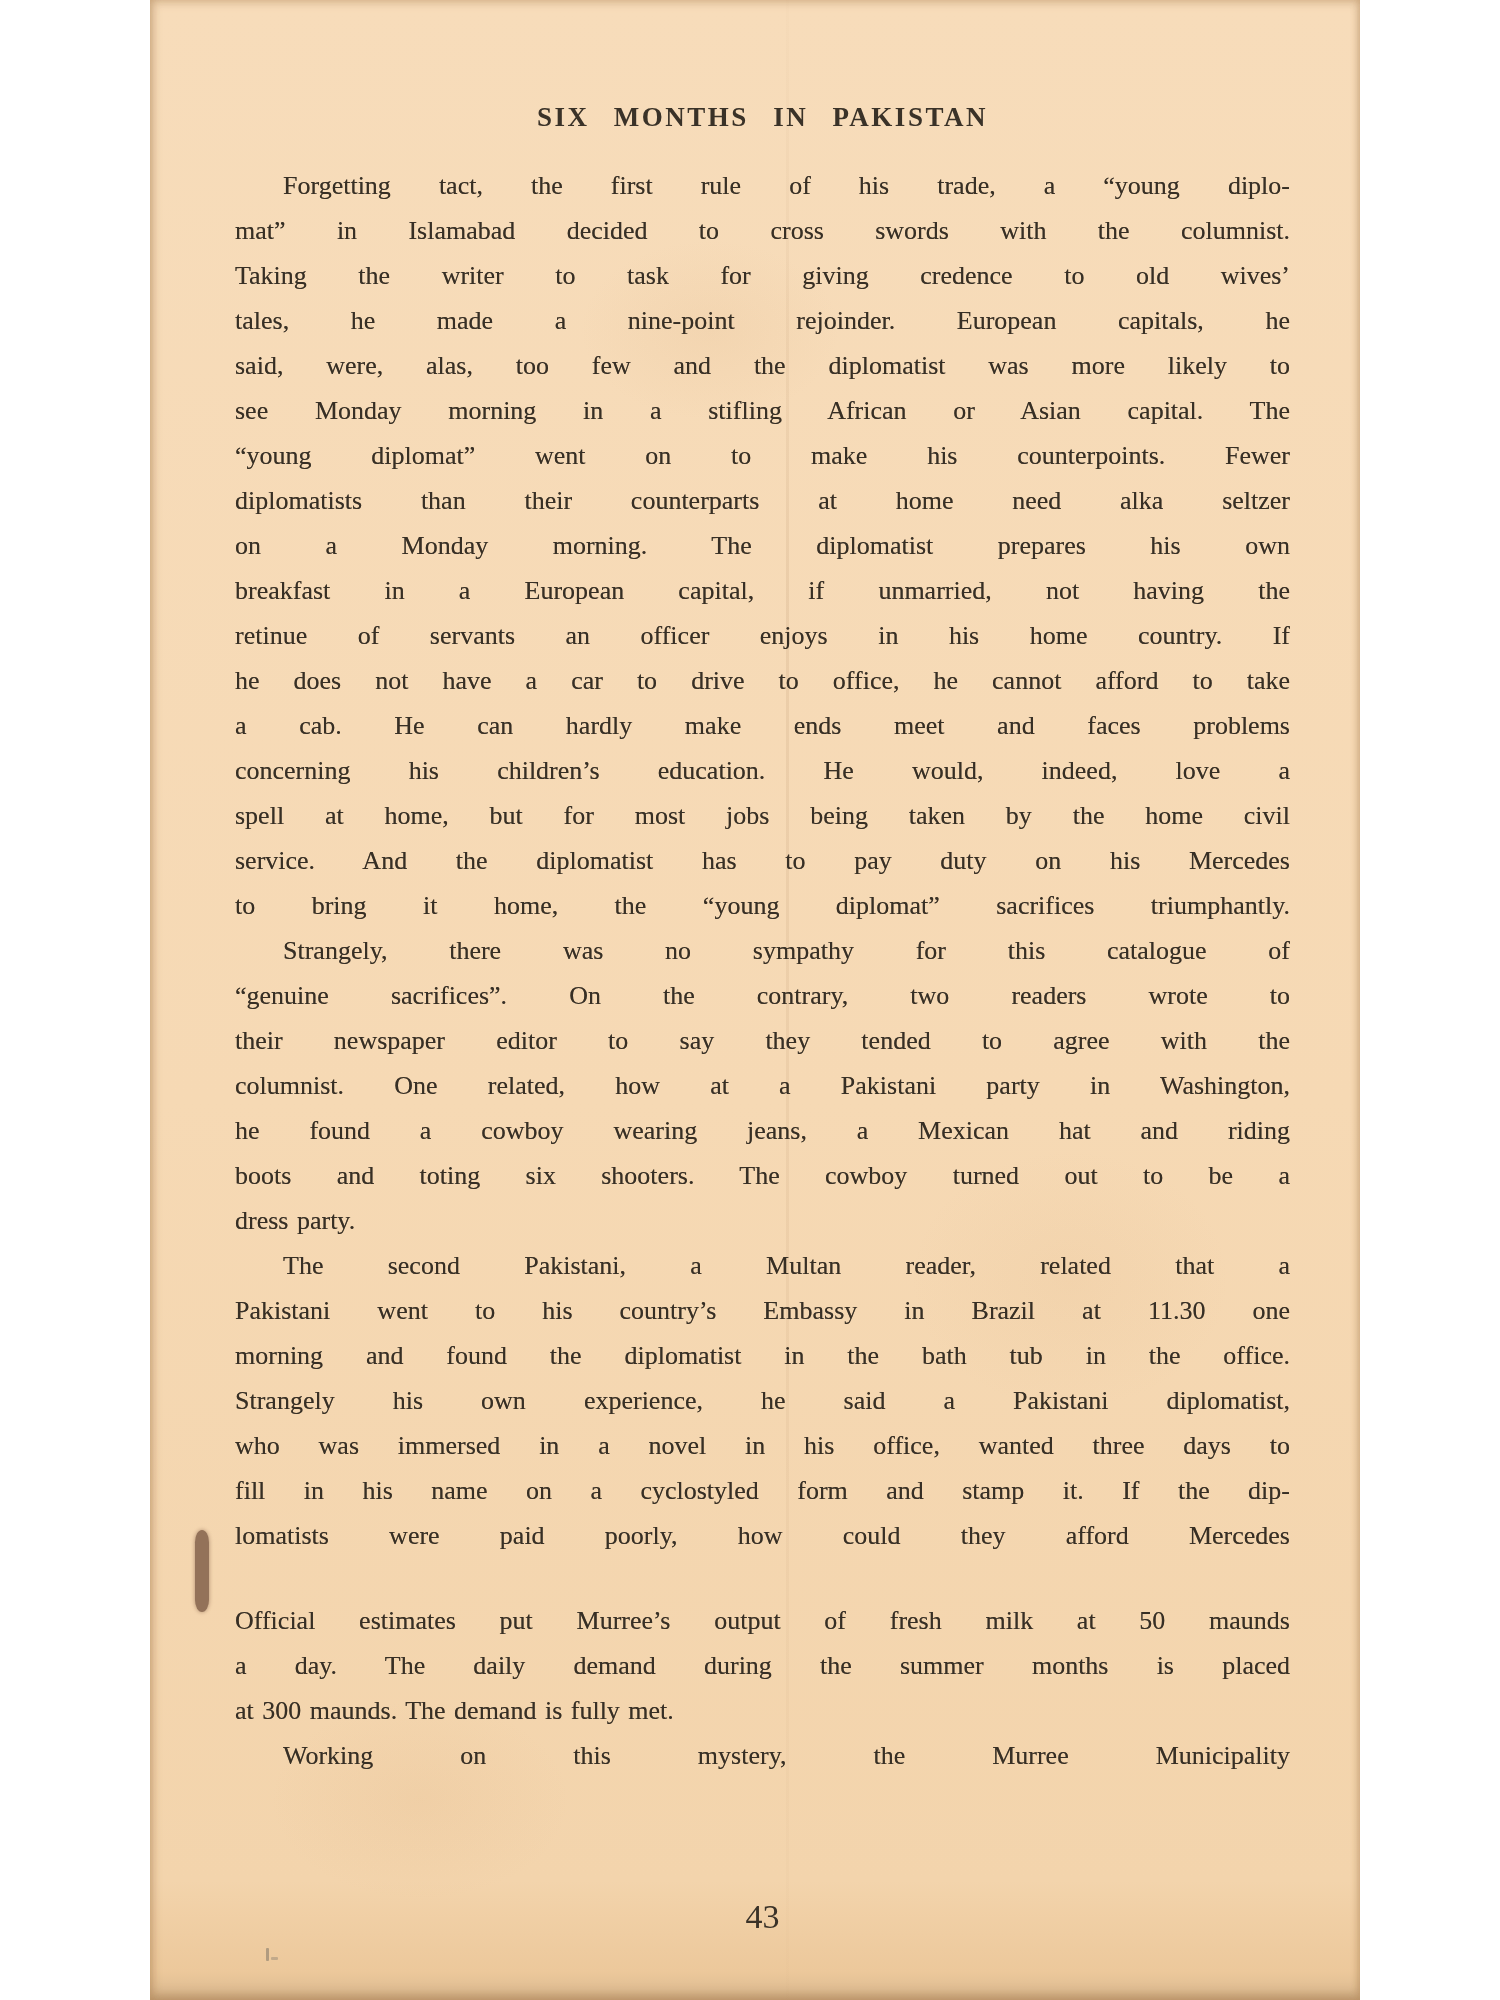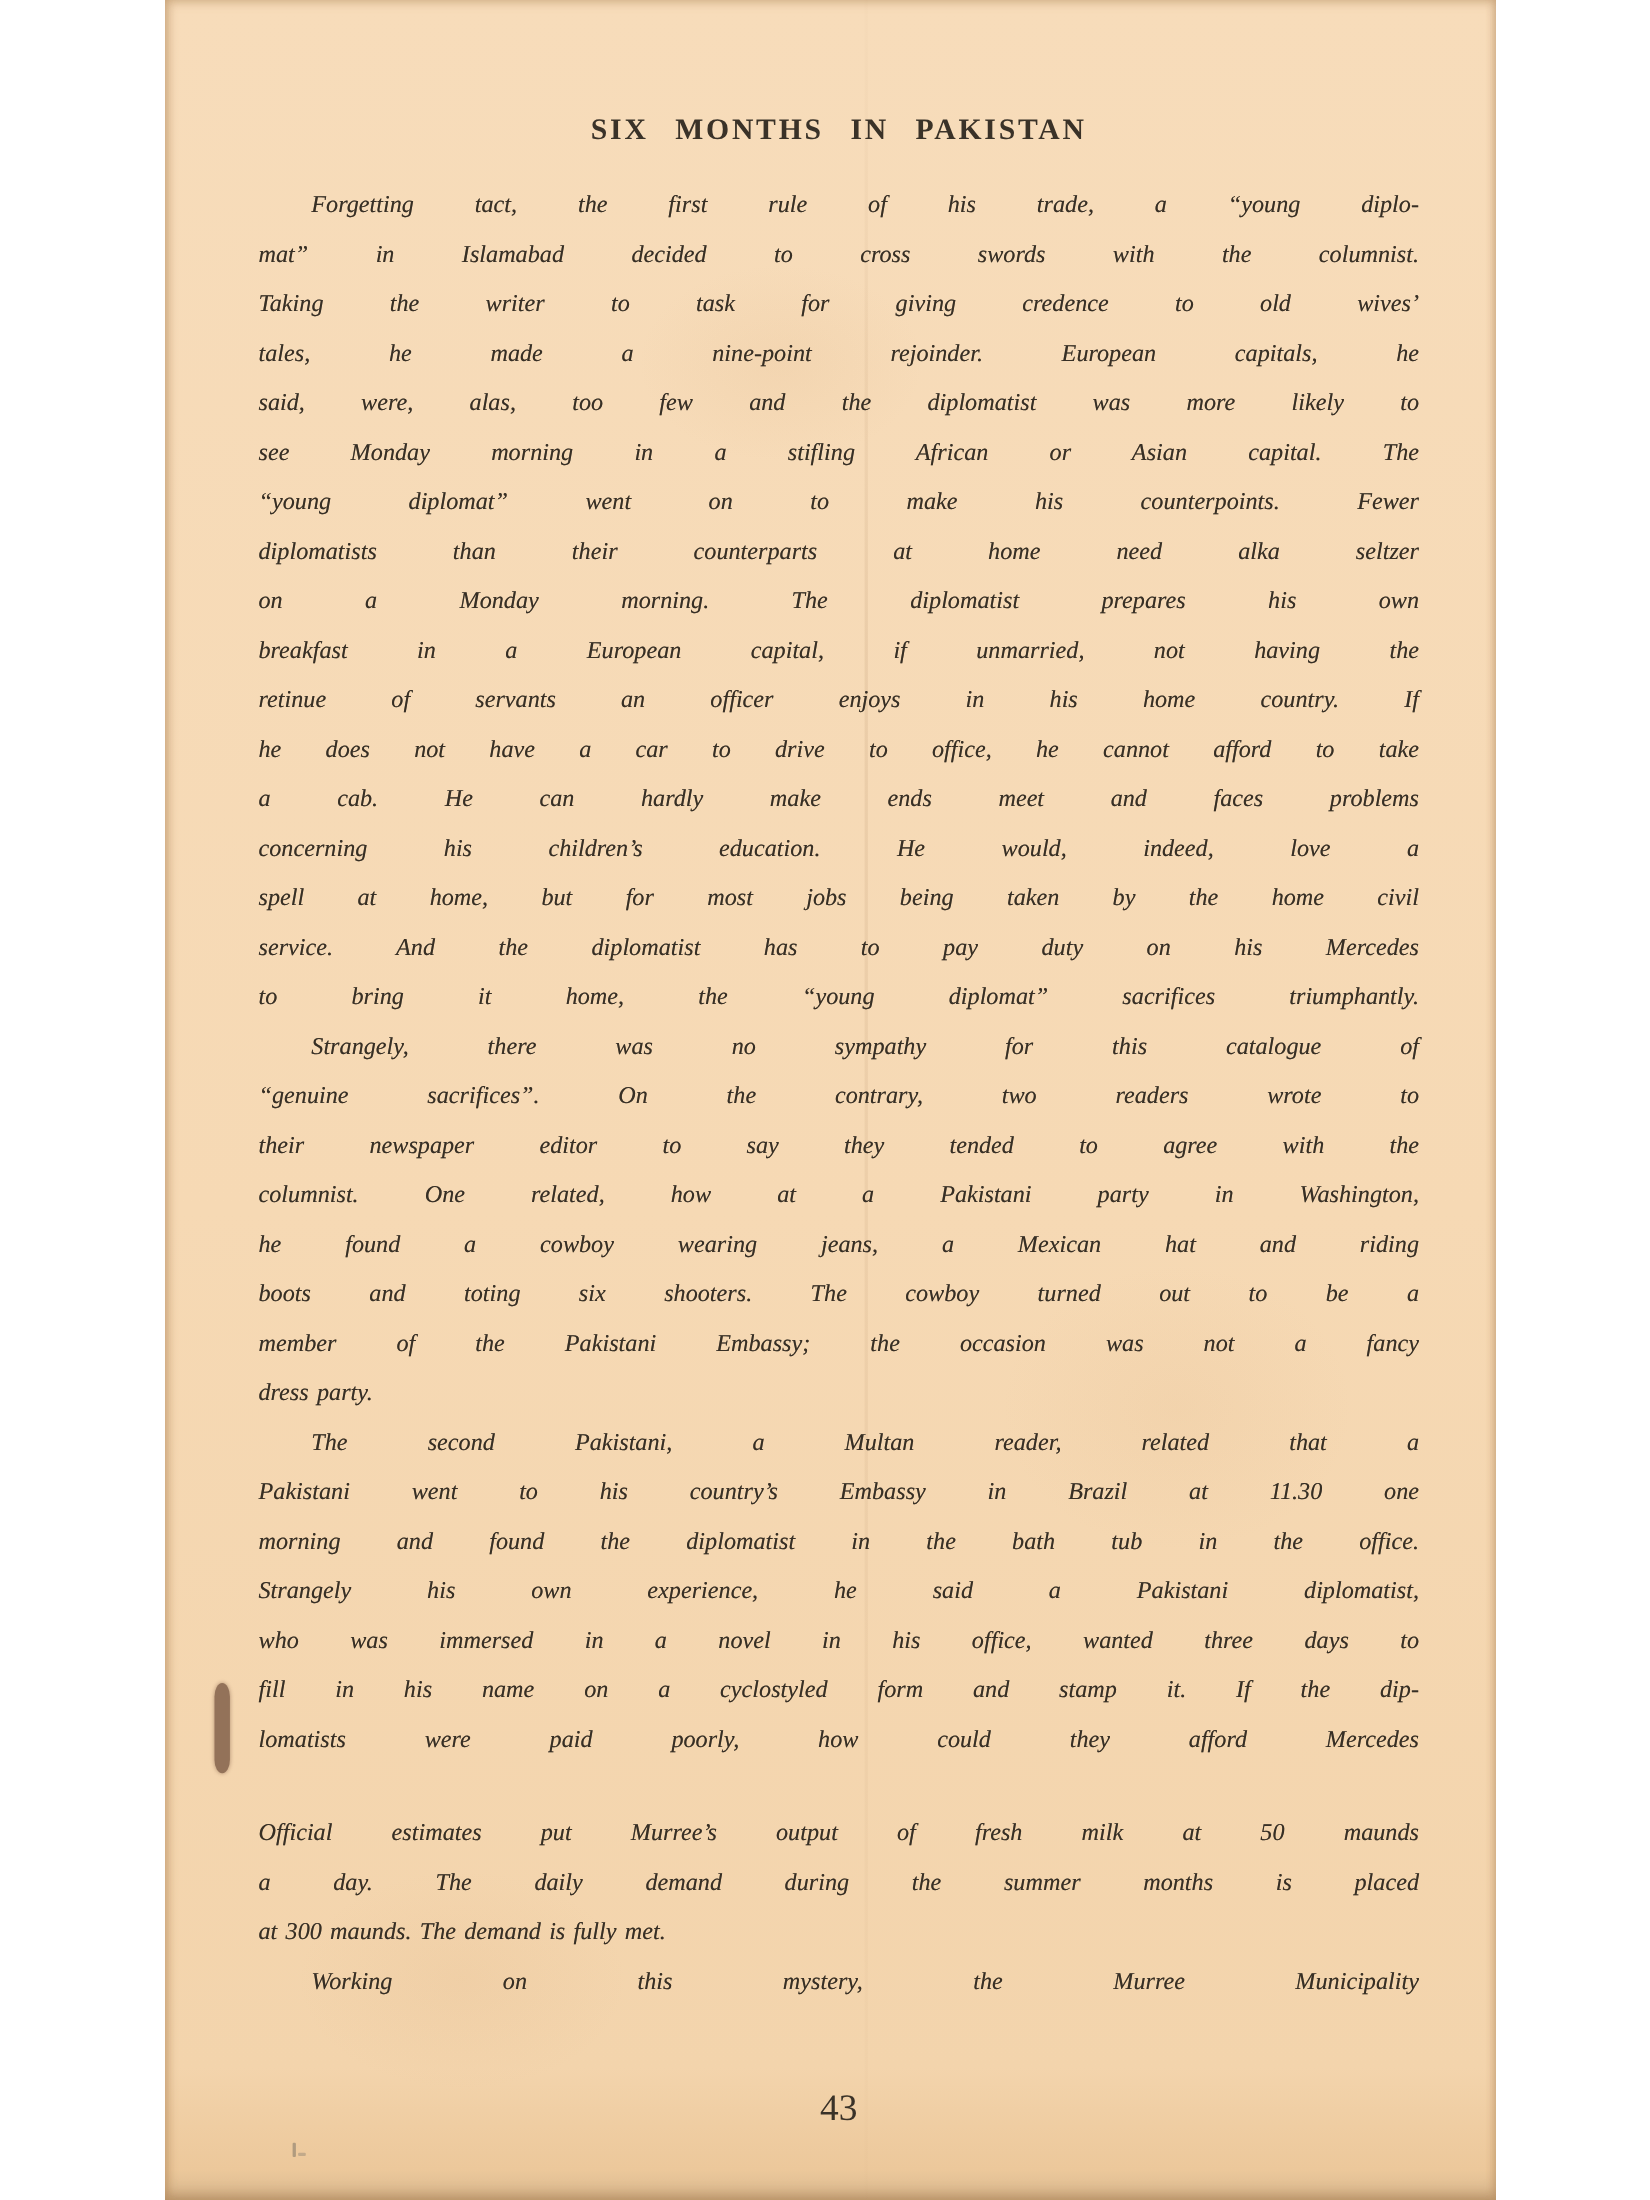--- a/index.html
+++ b/index.html
@@ -56,24 +56,23 @@
   }
   .running-head{
     position:absolute;top:102px;left:0;width:100%;
     text-align:center;
     font-size:27px;font-weight:700;
     letter-spacing:2.5px;word-spacing:15px;
     color:#3a3228;
   }
   .body-text{
     position:absolute;top:163px;left:0;width:100%;
-    font-size:22px;line-height:45px;
+    font-size:26px;line-height:45px;
     word-spacing:2px;
     text-shadow:0 0 .5px rgba(55,47,37,.55);
-    font-style:italic;
   }
   .para{margin:0;}
   .line{
     text-align:justify;
     text-align-last:justify;
     white-space:normal;
   }
   .line.end{text-align:left;text-align-last:left;}
   .line.indent{text-indent:48px;}
   .folio{
@@ -117,21 +116,20 @@
           <div class="line">service.  And the diplomatist has to pay duty on his Mercedes</div>
           <div class="line">to bring it home, the “young diplomat” sacrifices triumphantly.</div>
         </div>
         <div class="para">
           <div class="line indent">Strangely, there was no sympathy for this catalogue of</div>
           <div class="line">“genuine sacrifices”.  On the contrary, two readers wrote to</div>
           <div class="line">their newspaper editor to say they tended to agree with the</div>
           <div class="line">columnist.  One related, how at a Pakistani party in Washington,</div>
           <div class="line">he found a cowboy wearing jeans, a Mexican hat and riding</div>
           <div class="line">boots and toting six shooters.  The cowboy turned out to be a</div>
-          <div class="line">member of the Pakistani Embassy;  the occasion was not a fancy</div>
           <div class="line end">dress party.</div>
         </div>
         <div class="para">
           <div class="line indent">The second Pakistani, a Multan reader, related that a</div>
           <div class="line">Pakistani went to his country’s Embassy in Brazil at 11.30 one</div>
           <div class="line">morning and found the diplomatist in the bath tub in the office.</div>
           <div class="line">Strangely his own experience, he said a Pakistani diplomatist,</div>
           <div class="line">who was immersed in a novel in his office, wanted three days to</div>
           <div class="line">fill in his name on a cyclostyled form and stamp it.  If the dip-</div>
           <div class="line">lomatists were paid poorly, how could they afford Mercedes</div>

